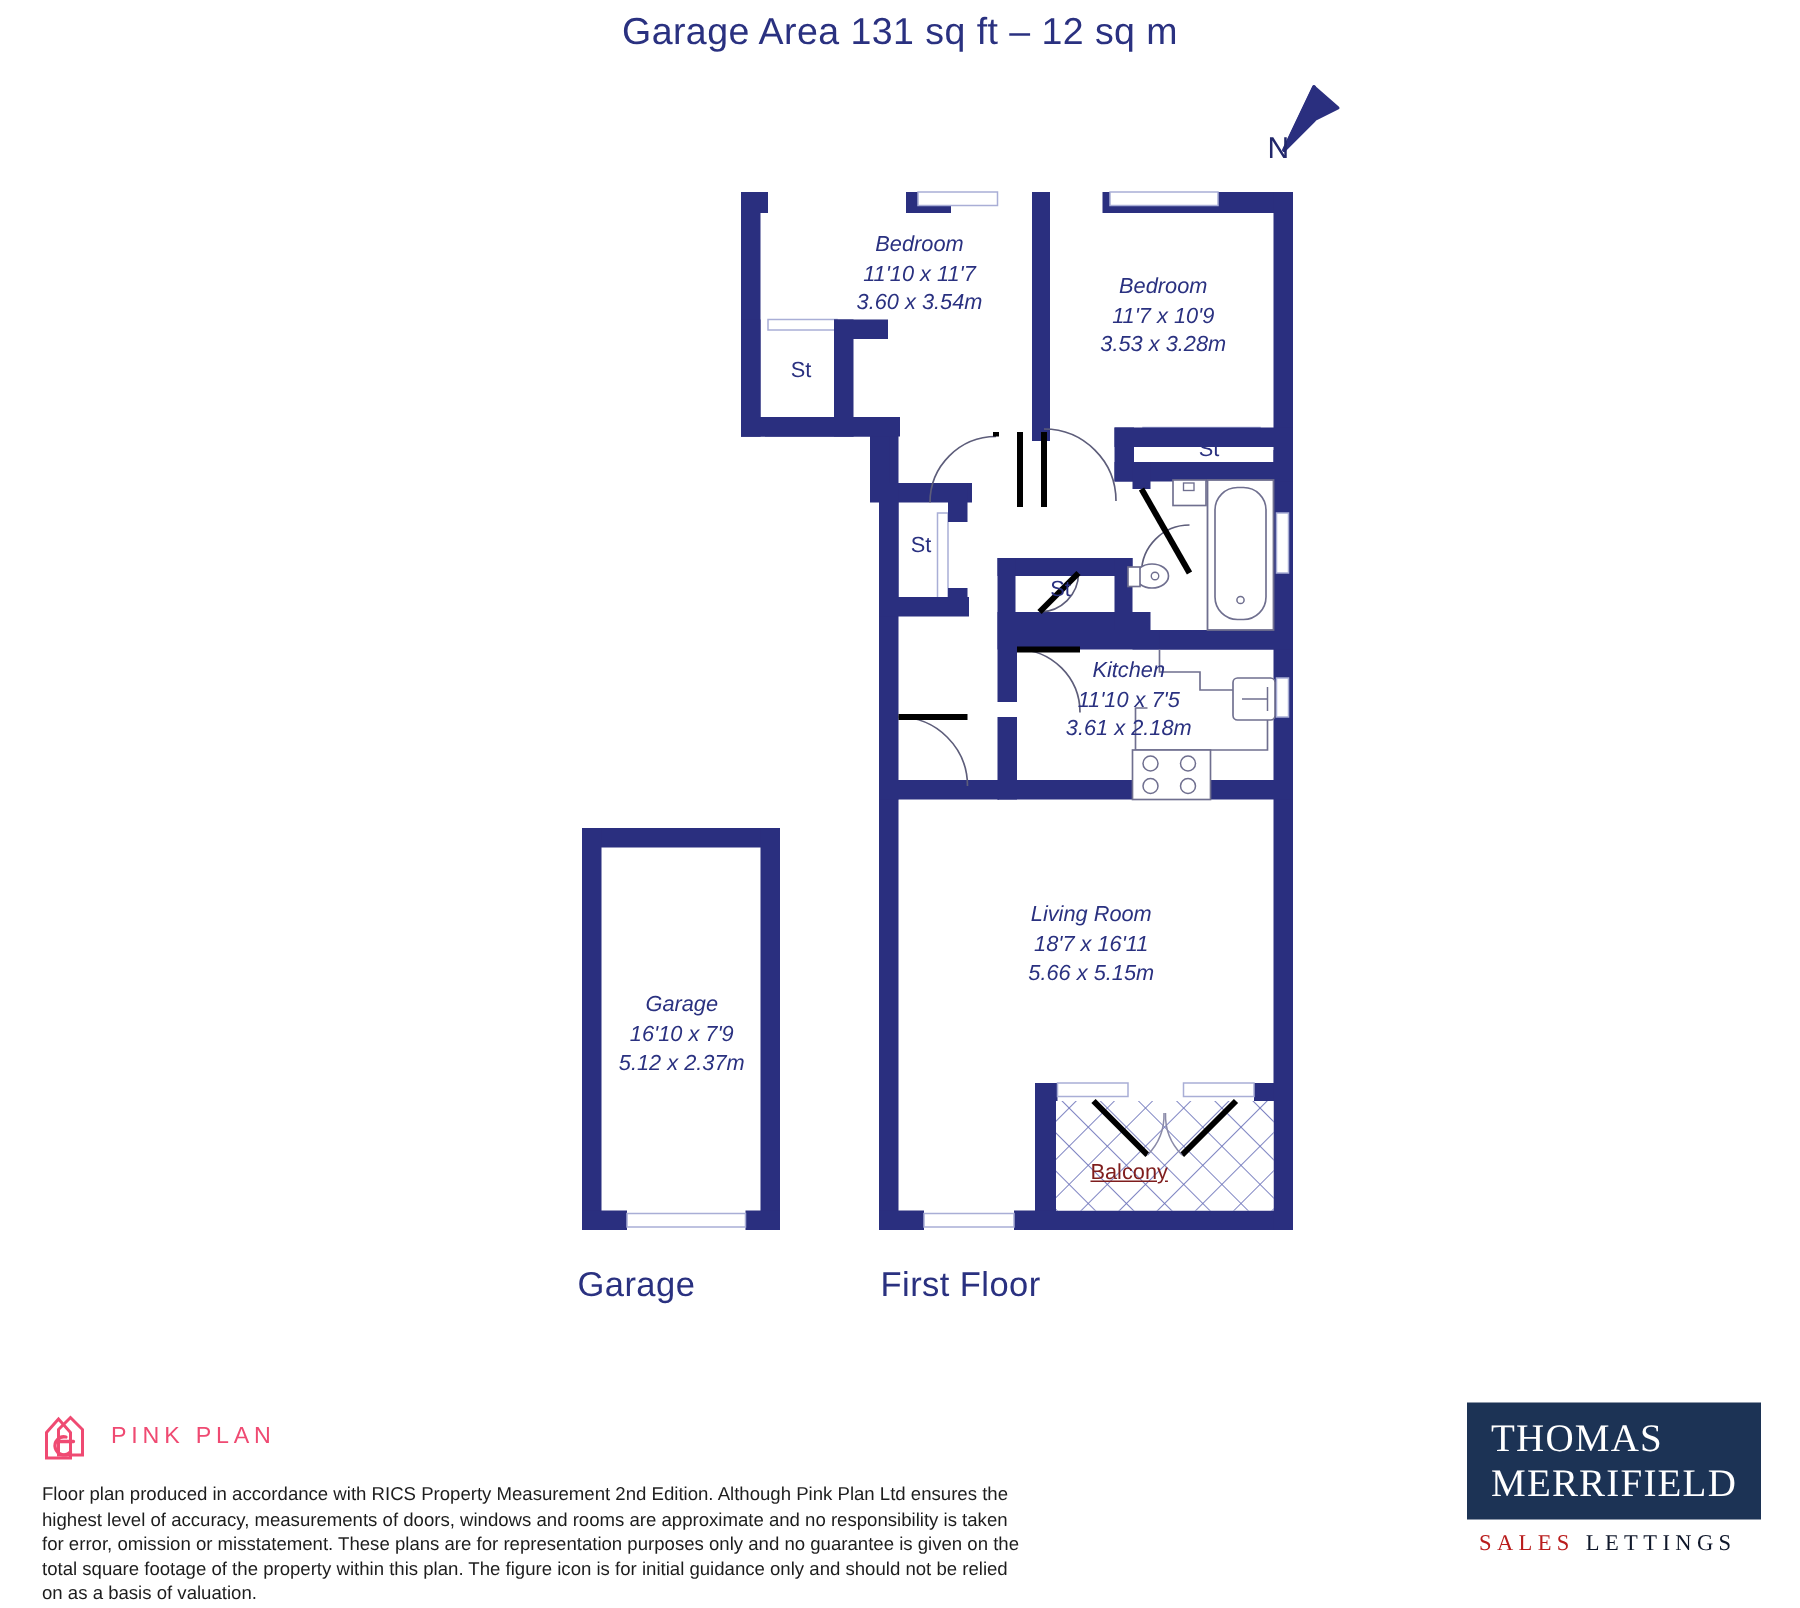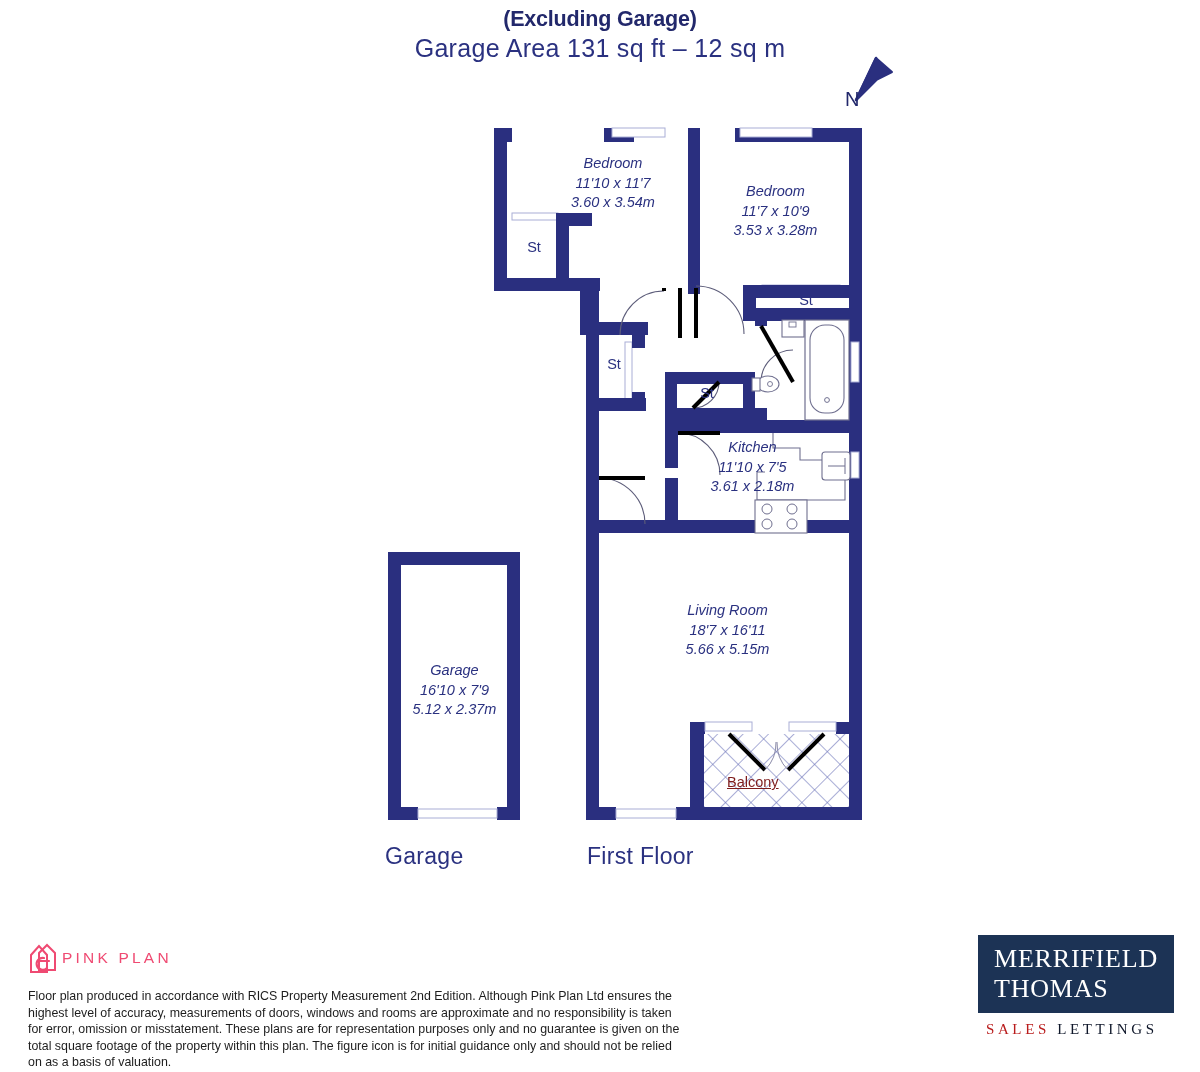--- a/index.html
+++ b/index.html
@@ -103,21 +103,21 @@
   }
   #pinkplan-logo {
     display: flex;
     align-items: center;
     height: 40px;
   }
   #pinkplan-wordmark {
     color: #ef4a72;
     font-size: 15.5px;
     letter-spacing: 3.2px;
-    margin-left: 0;
+    margin-left: 12px;
     font-weight: 500;
   }
   #disclaimer {
     margin-top: 10px;
     color: #1d1d1d;
     font-size: 12.4px;
     line-height: 16.5px;
     width: 660px;
   }
   #footer-right {
@@ -152,21 +152,20 @@
   }
   #tm-sales { color: #b91c1c; }
   #tm-lettings { color: #0f172a; }
 </style>
 </head>
 <body>
 
 <div id="page">
 
   <div id="title-block">
-    <div class="title-line2">(Excluding Garage)</div>
     <div class="title-line3">Garage Area 131 sq ft – 12 sq m</div>
   </div>
 
   <div id="compass">
     <svg width="70" height="70" viewBox="0 0 70 70">
 
       <path d="M20 50 L40 8 L40 30 Z" fill="none" stroke="#2a2f7f" stroke-width="2.6" stroke-linejoin="round"></path>
 
       <path d="M20 50 L40 30 L56 22 L40 8 Z" fill="#2a2f7f" stroke="#2a2f7f" stroke-width="2" stroke-linejoin="round"></path>
     </svg>
@@ -417,22 +416,22 @@
         <path d="M11 13 L19 5 L27 13 L27 30 L11 30 Z" fill="none" stroke="#ef4a72" stroke-width="2"></path>
         <path d="M16 18 a6 6 0 1 0 3 10 M10 21 h11" fill="none" stroke="#ef4a72" stroke-width="2.2" stroke-linecap="round"></path>
       </svg>
       <span id="pinkplan-wordmark">PINK PLAN</span>
     </div>
     <div id="disclaimer">Floor plan produced in accordance with RICS Property Measurement 2nd Edition. Although Pink Plan Ltd ensures the highest level of accuracy, measurements of doors, windows and rooms are approximate and no responsibility is taken for error, omission or misstatement. These plans are for representation purposes only and no guarantee is given on the total square footage of the property within this plan. The figure icon is for initial guidance only and should not be relied on as a basis of valuation.</div>
   </div>
 
   <div id="footer-right">
     <div id="tm-box">
+      <div class="tm-line">THOMAS</div>
       <div class="tm-line">MERRIFIELD</div>
-      <div class="tm-line">THOMAS</div>
     </div>
     <div id="tm-sub">
       <span id="tm-sales">SALES</span>
       <span id="tm-lettings">LETTINGS</span>
     </div>
   </div>
 
 </div>
 
 </body></html>

